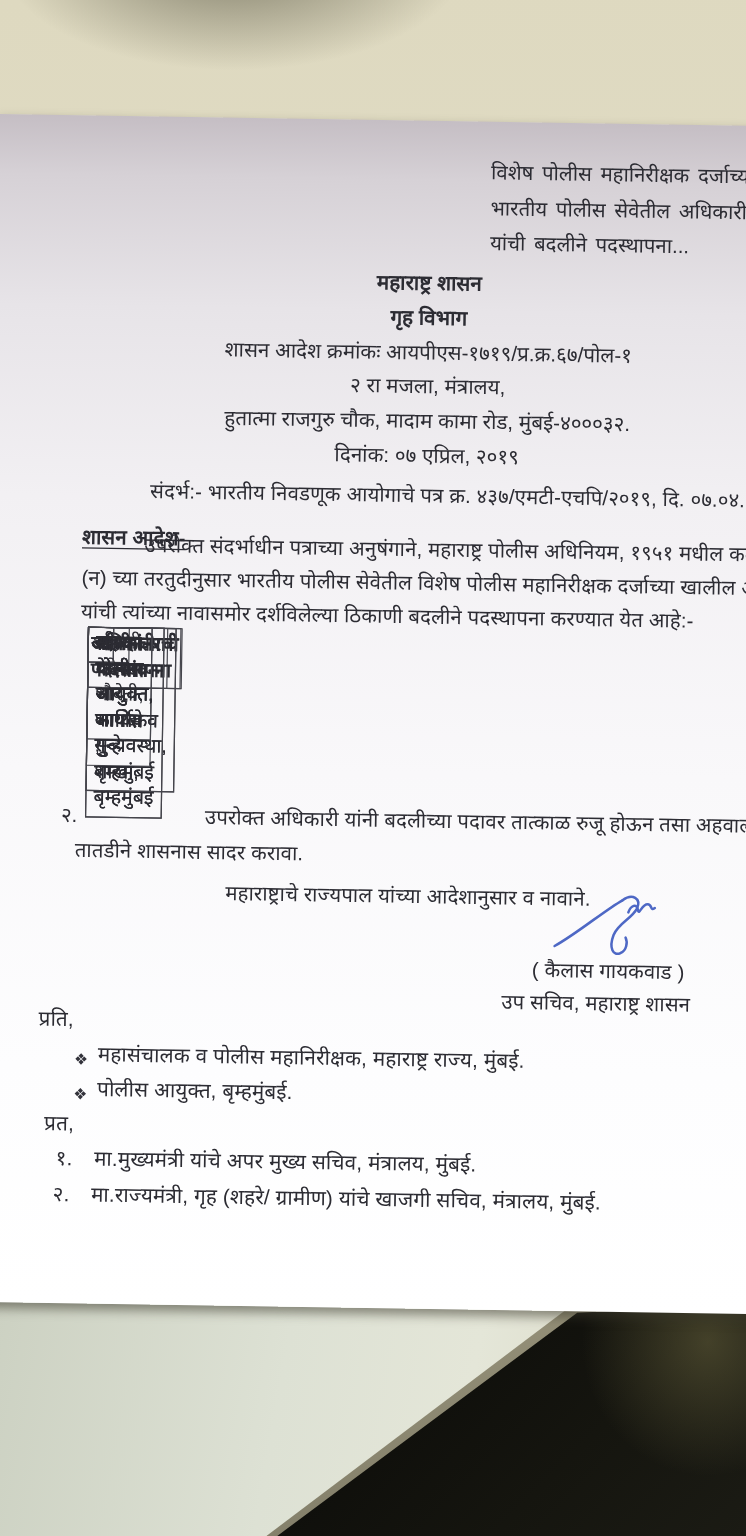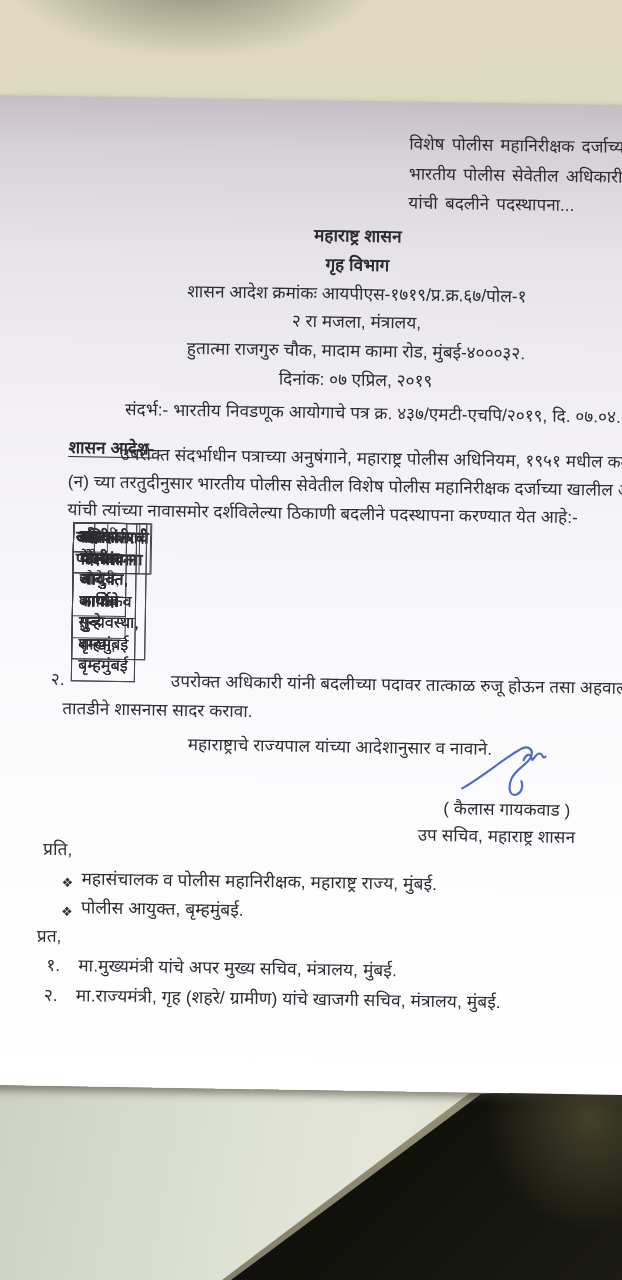--- a/index.html
+++ b/index.html
@@ -58,21 +58,21 @@
   }
   table.transfer th{text-align:center;font-weight:600;padding:3px 2px;}
   td.num{text-align:center;}
   .p2num{left:60px;top:571px;}
   .p2a{left:180px;top:571px;}
   .p2b{left:72px;top:600px;}
   .authority{left:198px;top:634px;}
   .sig{left:470px;top:640px;width:92px;height:60px;}
   .signame{left:413px;top:694px;width:210px;text-align:center;}
   .sigtitle{left:393px;top:721px;width:230px;text-align:center;}
-  .copyto{left:55px;top:741px;}
+  .copyto{left:44px;top:741px;}
   .cb{color:#33333b;font-size:13px;top:3px;position:relative;margin-right:8px;}
   .ct1{left:74px;top:770px;}
   .ct2{left:74px;top:799px;}
   .endlbl{left:50px;top:828px;}
   .e1n{left:60px;top:857px;}
   .e1t{left:92px;top:857px;}
   .e2n{left:58px;top:887px;}
   .e2t{left:90px;top:887px;}
   .bodytxt{font-size:17.3px;}
 </style>

